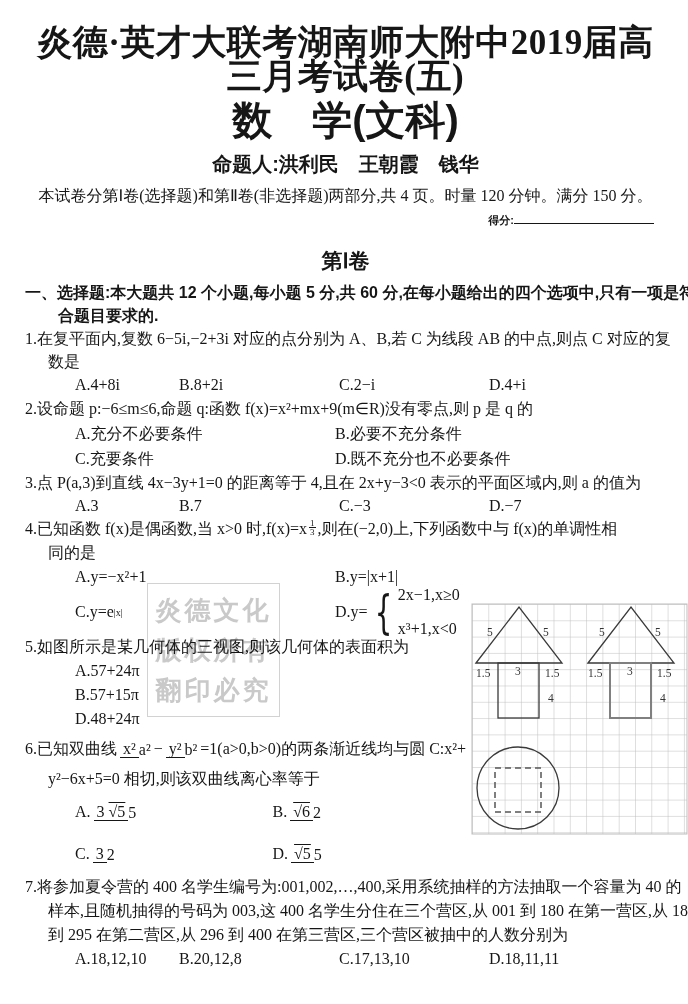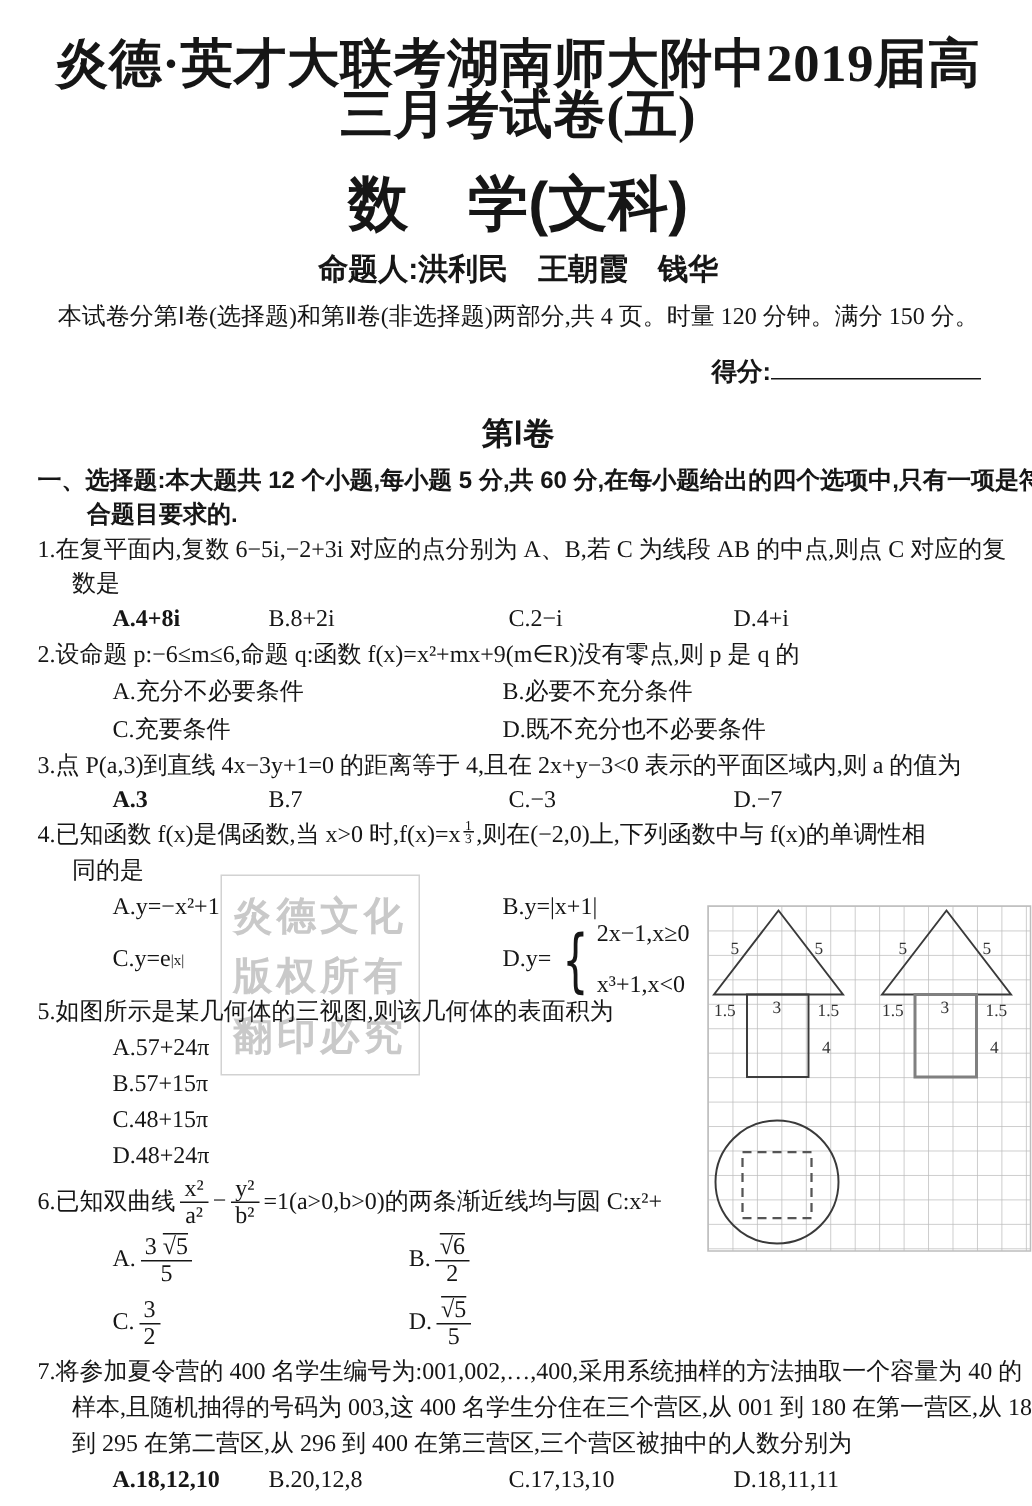--- a/index.html
+++ b/index.html
@@ -1,46 +1,46 @@
 <!DOCTYPE html>
 <html><head>
 <meta charset="utf-8">
 <style>
   html,body{margin:0;padding:0;background:#9a9a9a;}
   .page{position:relative;width:688px;height:1004px;background:#ffffff;color:#161616;
         font-family:"Liberation Serif",serif;font-size:16px;overflow:hidden;margin:0 auto;}
   .content{position:relative;z-index:2;padding:26px 22px 0 25px;}
   .t1{font-size:35px;font-weight:bold;text-align:center;line-height:34px;letter-spacing:0.5px;}
-  .t2{font-size:40px;font-weight:900;text-align:center;line-height:48px;margin-top:18px;
+  .t2{font-size:40px;font-weight:900;text-align:center;line-height:48px;margin-top:2px;
       font-family:"Liberation Sans",sans-serif;}
   .setters{font-size:20px;font-weight:bold;text-align:center;line-height:28px;margin-top:6px;
       font-family:"Liberation Sans",sans-serif;}
   .instr{font-size:16px;text-align:center;line-height:24px;margin-top:6px;}
-  .scorerow{margin-top:12px;height:22px;text-align:right;padding-right:12px;
-      font-family:"Liberation Sans",sans-serif;font-weight:bold;font-size:17px;}
+  .scorerow{height:22px;text-align:right;padding-right:12px;
+      font-family:"Liberation Sans",sans-serif;font-weight:bold;font-size:11px;}
   .scoreline{display:inline-block;width:140px;height:15px;border-bottom:1.5px solid #161616;}
   .p1title{margin-top:16px;font-size:21px;font-weight:bold;text-align:center;line-height:30px;}
   .intro{margin-top:5px;font-family:"Liberation Sans",sans-serif;font-weight:bold;
       font-size:16px;line-height:22px;}
   .intro .ind{padding-left:33px;}
   .line{white-space:nowrap;line-height:23px;}
   .lh24{line-height:24px;}
   .lh25{line-height:25px;}
   .cont{padding-left:23px;}
   .optrow{margin-left:50px;white-space:nowrap;}
-  .c1{display:inline-block;width:104px;font-weight:bold;}
+  .c1{display:inline-block;width:104px;}
   .c2{display:inline-block;width:160px;}
   .c3{display:inline-block;width:150px;}
   .o2{display:inline-block;width:260px;}
   .fx{display:flex;align-items:center;}
   .fxo{display:inline-flex;align-items:center;width:260px;}
   .h36{height:36px;}
   .h42{height:42px;}
   .h46{height:46px;}
-  .frac{display:inline-flex;flex-direction:column;align-items:center;line-height:17px;margin:0 3px;}
+  .frac{display:inline-flex;flex-direction:row;align-items:center;line-height:17px;margin:0 3px;}
   .frac .fn{border-bottom:1px solid #161616;padding:0 3px;}
   .rad{text-decoration:overline;}
   .expf{display:inline-flex;flex-direction:column;align-items:center;font-size:9px;line-height:8px;
       vertical-align:8px;margin:0 2px;}
   .expf .en{border-bottom:1px solid #161616;padding:0 1px;}
   .pw{display:inline-flex;align-items:center;}
   .brace{font-size:46px;font-weight:400;line-height:44px;display:inline-block;transform:scaleX(0.6);
       margin:0 0 0 1px;font-family:"DejaVu Sans",sans-serif;}
   .cases{display:inline-flex;flex-direction:column;line-height:22px;gap:12px;}
   sup.sx{font-size:10px;vertical-align:6px;}
@@ -170,38 +170,38 @@
         </span>
       </div>
     </div>
 
     <div class="narrow">
 
       <div>
         <div class="line lh24">5.如图所示是某几何体的三视图,则该几何体的表面积为</div>
         <div class="line lh24 optrow">A.57+24π</div>
         <div class="line lh24 optrow">B.57+15π</div>
-        <div class="line lh24 optrow">C.48+15π</div>
         <div class="line lh24 optrow">D.48+24π</div>
       </div>
 
       <div>
         <div class="fx h36">
           <span>6.已知双曲线</span>
           <span class="frac">
               <span class="fn">x²</span>
               <span>a²</span>
             </span>
           <span>−</span>
           <span class="frac">
               <span class="fn">y²</span>
               <span>b²</span>
             </span>
           <span>=1(a&gt;0,b&gt;0)的两条渐近线均与圆 C:x²+</span>
         </div>
+        <div class="line lh24 cont">y²−6x+5=0 相切,则该双曲线离心率等于</div>
         <div class="optrow fx h42">
           <span class="fxo">
               <span>A.</span>
               <span class="frac">
                 <span class="fn"><span>3</span> <span class="rad">√5</span></span>
                 <span>5</span>
               </span>
             </span>
           <span class="fxo">
               <span>B.</span>

